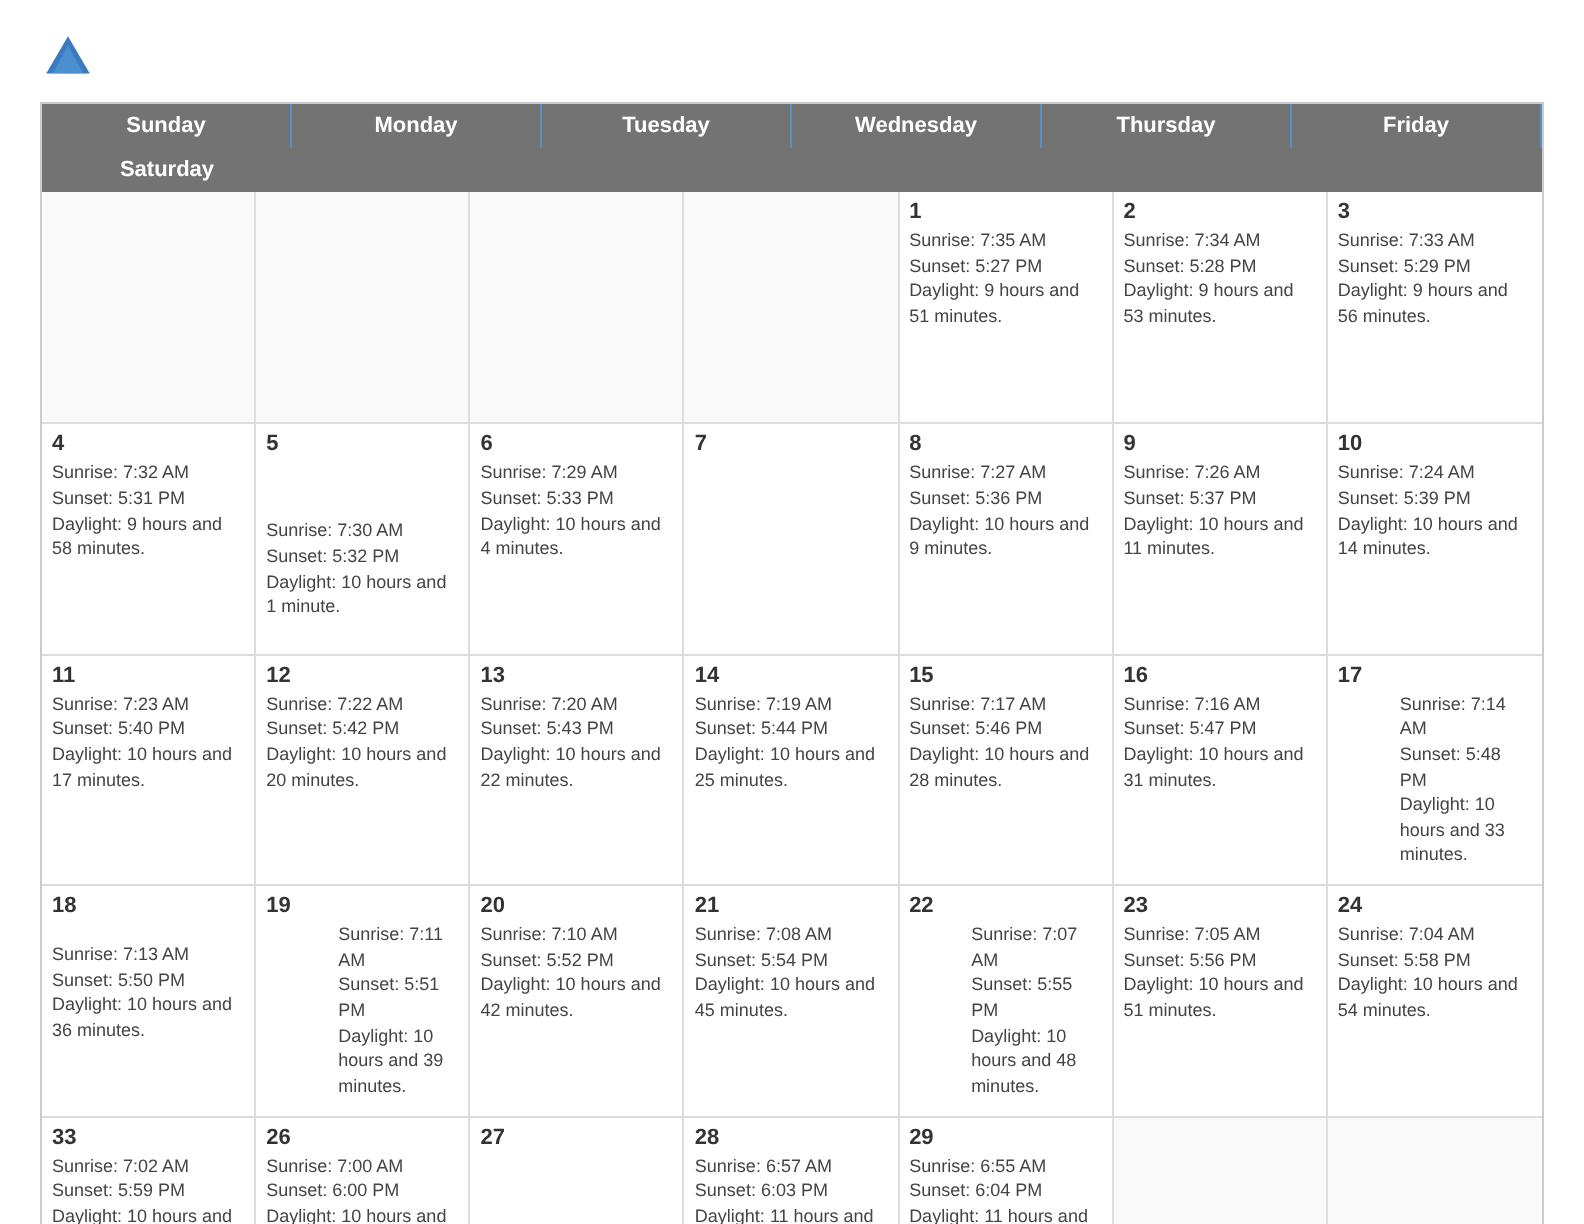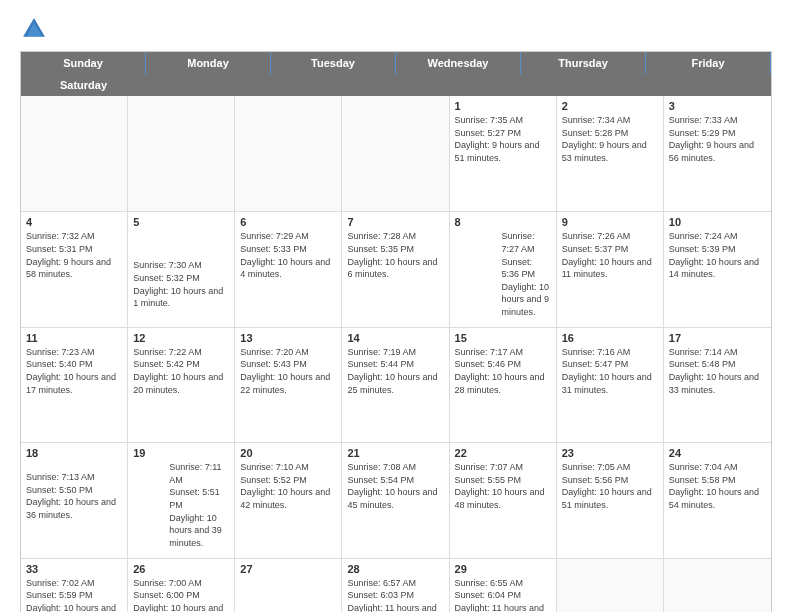--- a/index.html
+++ b/index.html
@@ -176,27 +176,24 @@
 Daylight: 10 hours and 1 minute.</div>
           </div>
           <div class="cal-cell">
             <span class="day-num">6</span>
             <div class="day-info" style="white-space: pre-line;">Sunrise: 7:29 AM
 Sunset: 5:33 PM
 Daylight: 10 hours and 4 minutes.</div>
           </div>
           <div class="cal-cell">
             <span class="day-num">7</span>
-            <div class="day-info" style="white-space: pre-line;">Sunrise: 7:28 AM
-Sunset: 5:35 PM
-Daylight: 10 hours and 6 minutes.</div>
           </div>
           <div class="cal-cell">
             <span class="day-num">8</span>
-            <div class="day-info" style="white-space: pre-line; margin-left: 47px;">Sunrise: 7:27 AM
+            <div class="day-info" style="white-space: pre-line;">Sunrise: 7:27 AM
 Sunset: 5:36 PM
 Daylight: 10 hours and 9 minutes.</div>
           </div>
           <div class="cal-cell">
             <span class="day-num">9</span>
             <div class="day-info" style="white-space: pre-line;">Sunrise: 7:26 AM
 Sunset: 5:37 PM
 Daylight: 10 hours and 11 minutes.</div>
           </div>
           <div class="cal-cell">
@@ -238,21 +235,21 @@
 Daylight: 10 hours and 28 minutes.</div>
           </div>
           <div class="cal-cell">
             <span class="day-num">16</span>
             <div class="day-info" style="white-space: pre-line;">Sunrise: 7:16 AM
 Sunset: 5:47 PM
 Daylight: 10 hours and 31 minutes.</div>
           </div>
           <div class="cal-cell">
             <span class="day-num">17</span>
-            <div class="day-info" style="white-space: pre-line;">Sunrise: 7:14 AM
+            <div class="day-info" style="white-space: pre-line; margin-left: 31px;">Sunrise: 7:14 AM
 Sunset: 5:48 PM
 Daylight: 10 hours and 33 minutes.</div>
           </div>
         </div>
         <div class="cal-row">
           <div class="cal-cell">
             <span class="day-num">18</span>
             <div class="day-info" style="white-space: pre-line; margin-top: 12px;">Sunrise: 7:13 AM
 Sunset: 5:50 PM
 Daylight: 10 hours and 36 minutes.</div>
@@ -270,21 +267,21 @@
 Daylight: 10 hours and 42 minutes.</div>
           </div>
           <div class="cal-cell">
             <span class="day-num">21</span>
             <div class="day-info" style="white-space: pre-line;">Sunrise: 7:08 AM
 Sunset: 5:54 PM
 Daylight: 10 hours and 45 minutes.</div>
           </div>
           <div class="cal-cell">
             <span class="day-num">22</span>
-            <div class="day-info" style="white-space: pre-line;">Sunrise: 7:07 AM
+            <div class="day-info" style="white-space: pre-line; margin-left: 31px;">Sunrise: 7:07 AM
 Sunset: 5:55 PM
 Daylight: 10 hours and 48 minutes.</div>
           </div>
           <div class="cal-cell">
             <span class="day-num">23</span>
             <div class="day-info" style="white-space: pre-line;">Sunrise: 7:05 AM
 Sunset: 5:56 PM
 Daylight: 10 hours and 51 minutes.</div>
           </div>
           <div class="cal-cell">

